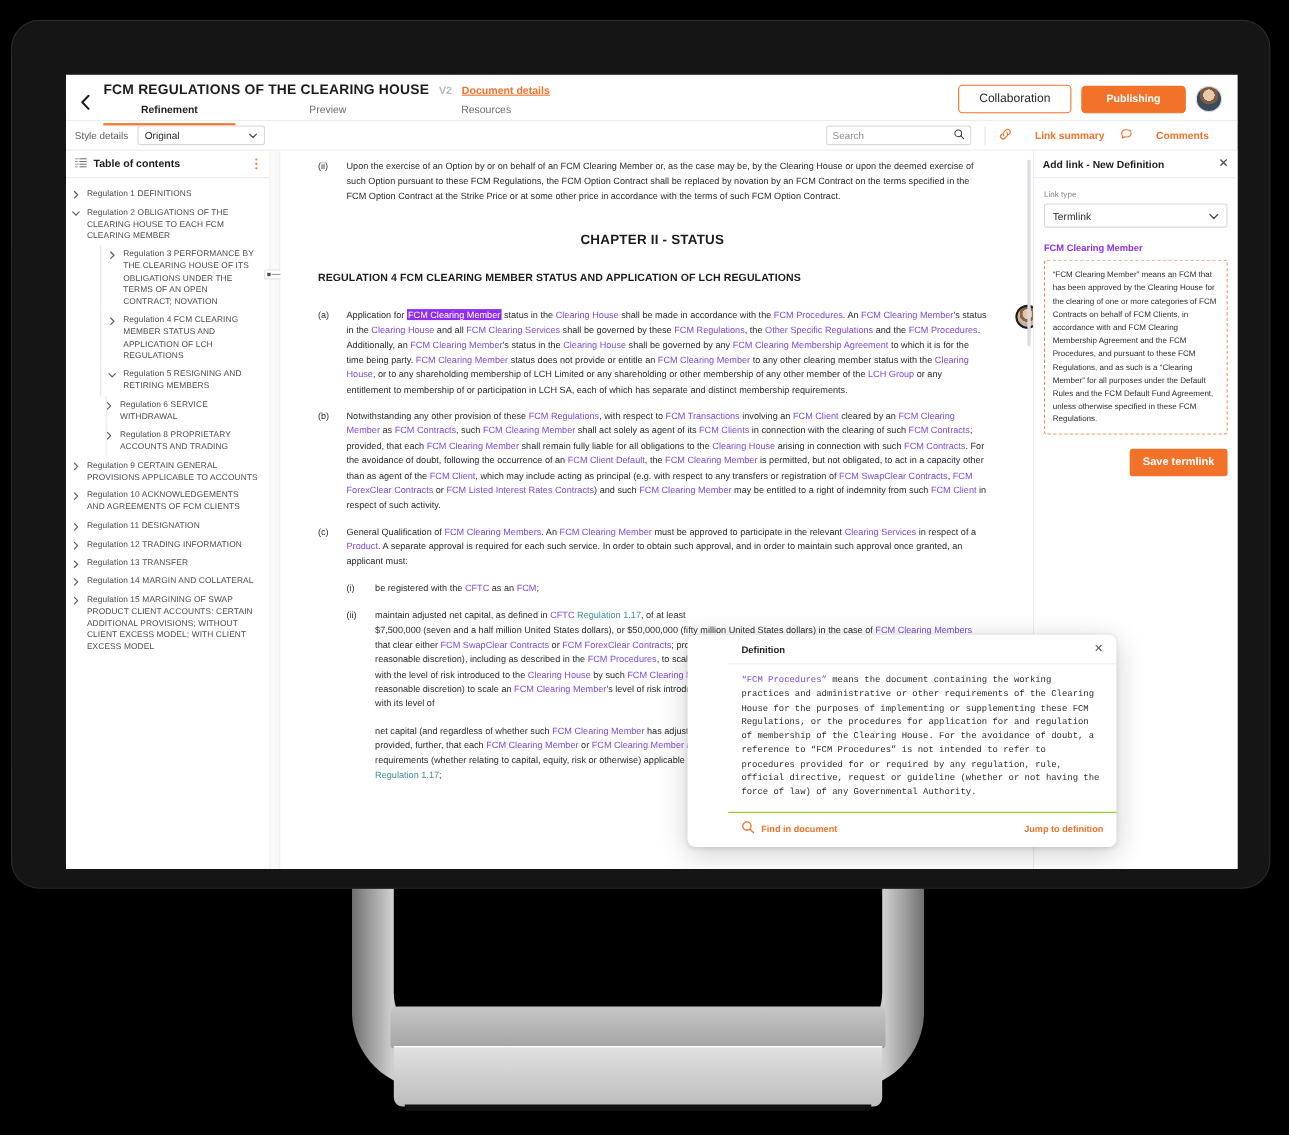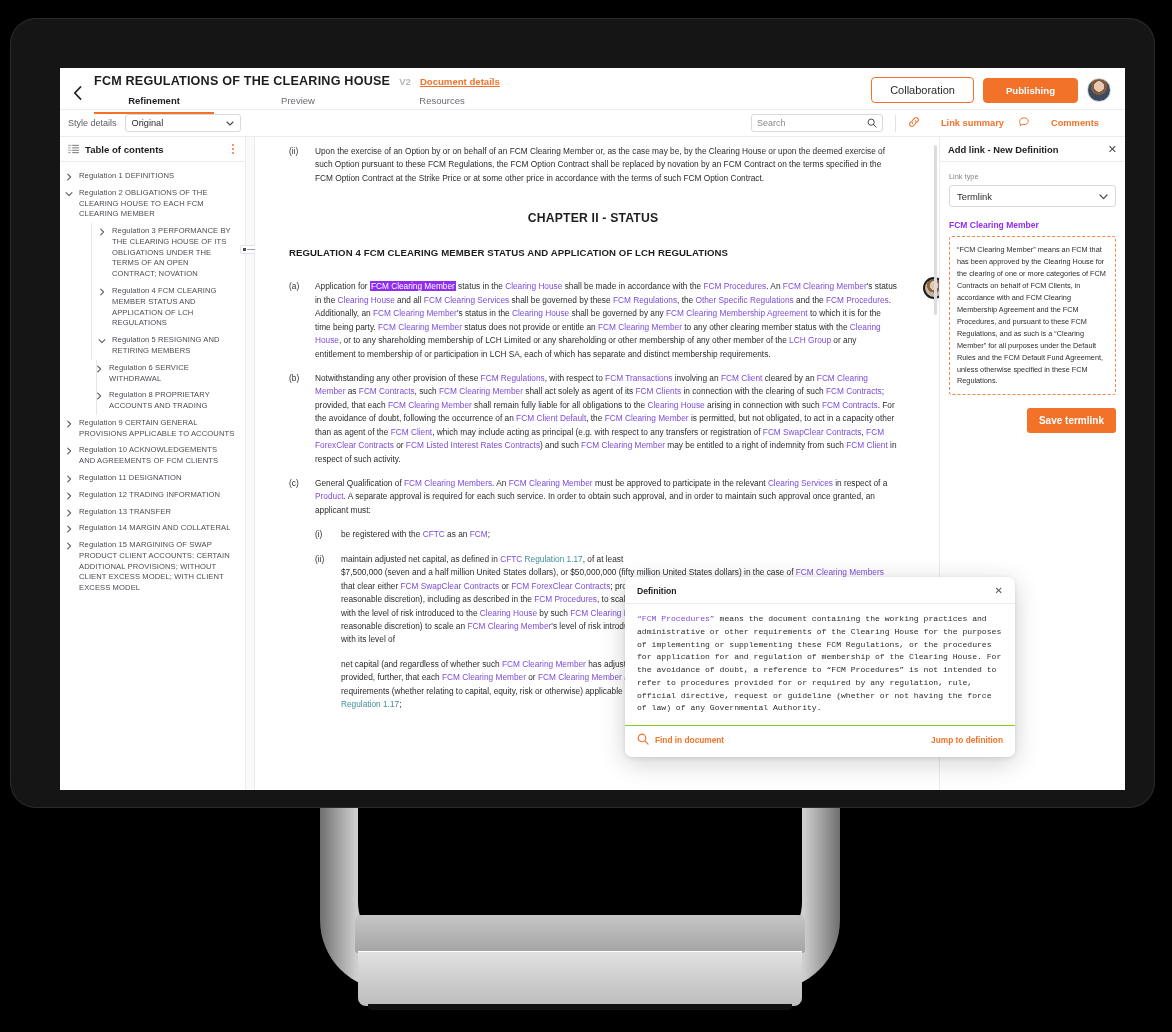--- a/index.html
+++ b/index.html
@@ -209,20 +209,21 @@
     background: #f2722a; color: #fff; border: none; font-size: 10px; font-weight: 700;
     padding: 7px 12px; border-radius: 3px; cursor: pointer; font-family: inherit;
   }
 
   
   .defpop {
     position: absolute; left: 565px; top: 440px; width: 390px;
     background: #fff; border-radius: 7px;
     box-shadow: 0 6px 26px rgba(0,0,0,.19), 0 1px 4px rgba(0,0,0,.10);
     z-index: 30;
+    padding-left: 37px;
   }
   .defpop-head {
     display: flex; align-items: center; justify-content: space-between;
     padding: 9px 12px 7px; border-bottom: 1px solid #ededf0;
   }
   .defpop-title { font-size: 8.6px; font-weight: 700; color: #1d1d1f; }
   .defpop-close { font-size: 10px; color: #55555c; cursor: pointer; line-height:1; }
   .defpop-body { padding: 9px 12px 10px; font-size: 8.1px; line-height: 1.58; color: #2c2c31; font-family: Liberation Mono, monospace; }
   .defpop-foot {
     display: flex; align-items: center; justify-content: space-between;

